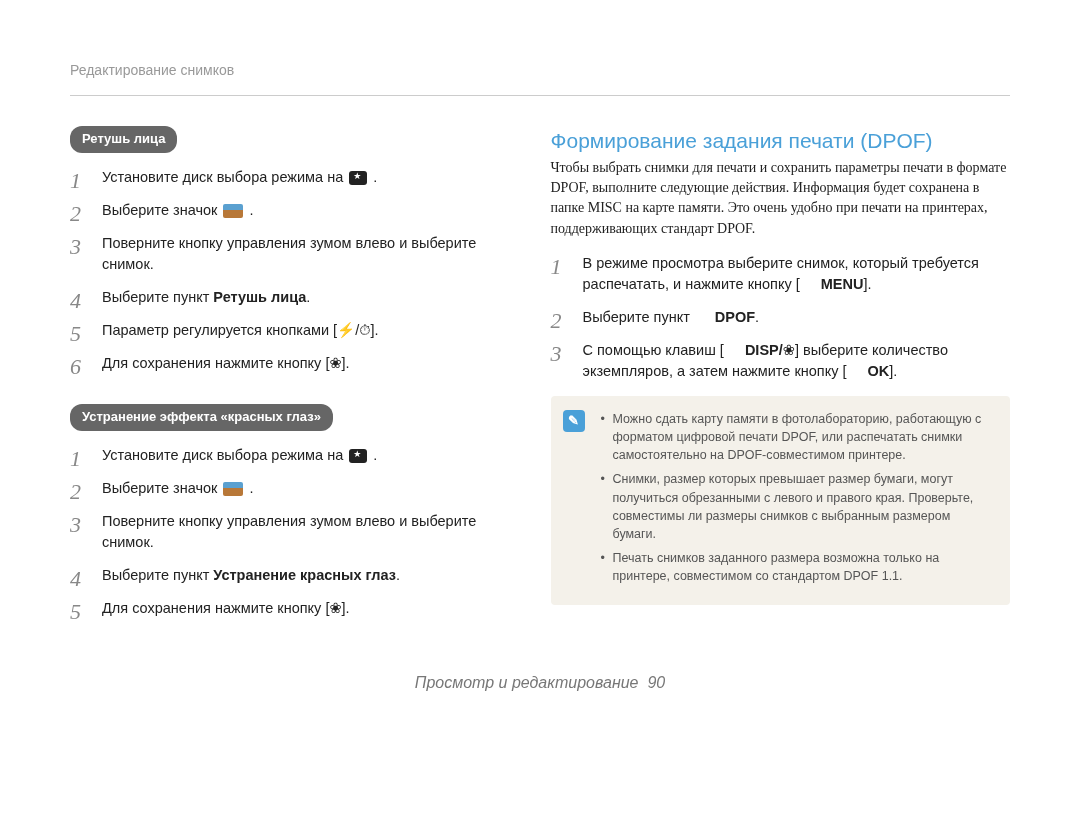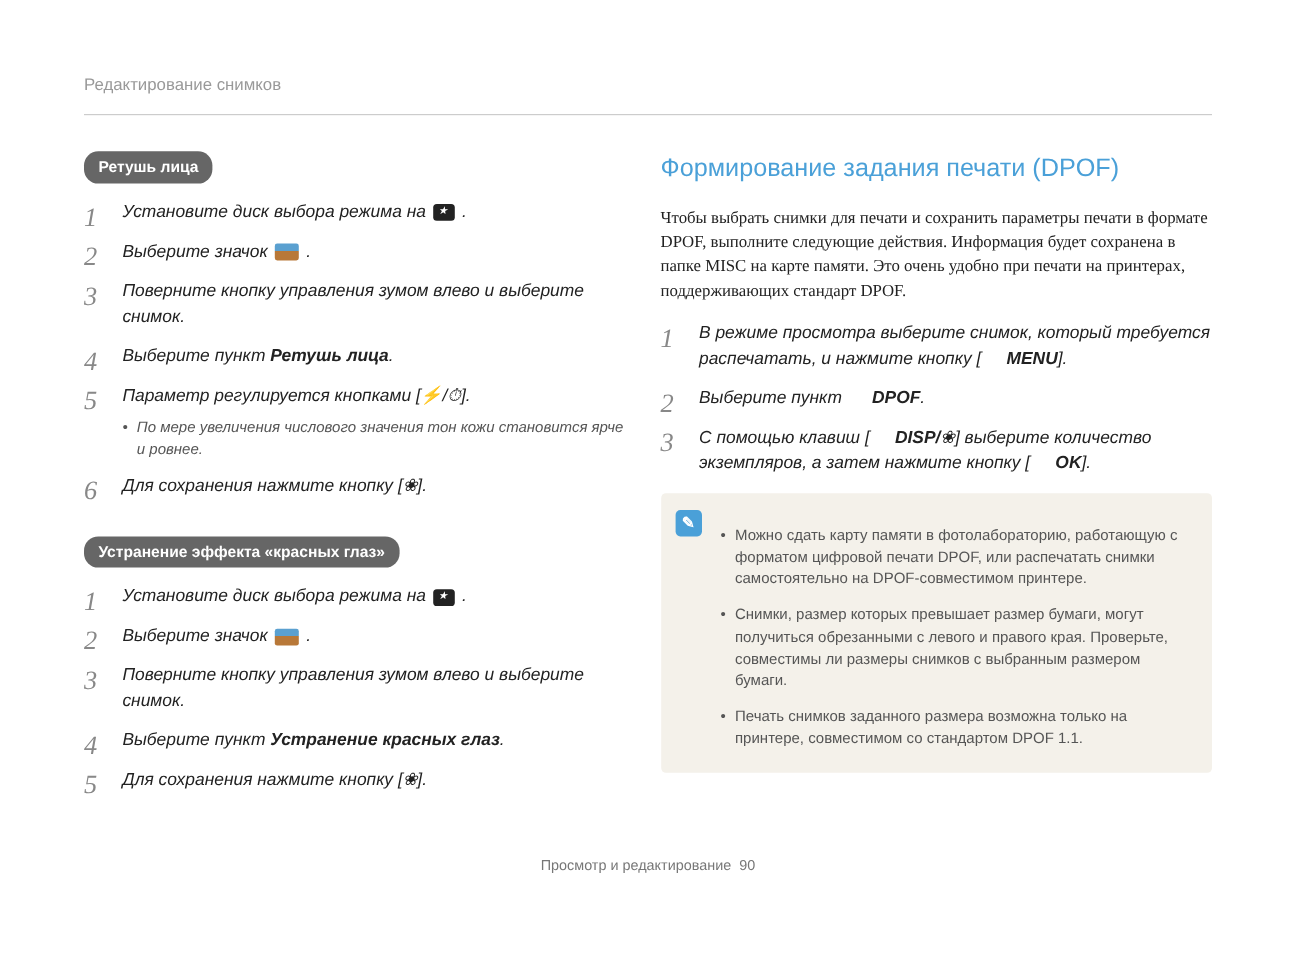--- a/index.html
+++ b/index.html
@@ -32,21 +32,20 @@
     border-radius: 12px;
     margin-bottom: 14px;
   }
   ol.steps { list-style: none; counter-reset: step; }
   ol.steps > li {
     position: relative;
     padding-left: 32px;
     margin-bottom: 12px;
     font-size: 14.5px;
     color: #222;
-    font-style: italic;
   }
   ol.steps > li::before {
     counter-increment: step;
     content: counter(step);
     position: absolute;
     left: 0; top: -2px;
     font-family: Georgia, "Times New Roman", serif;
     font-style: italic;
     font-size: 22px;
     color: #888;
@@ -56,21 +55,21 @@
     color: #555;
     margin-top: 6px;
     padding-left: 12px;
     position: relative;
   }
   ol.steps li .sub::before { content: "•"; position: absolute; left: 0; color: #555; }
   .heading {
     color: #4aa0d8;
     font-size: 21px;
     font-weight: normal;
-    margin-bottom: 16px;
+    margin-bottom: 1px;
   }
   .intro { font-size: 14px; color: #222; margin-bottom: 14px; font-family: Liberation Serif, serif; }
   .strong { font-weight: bold; }
   .notebox {
     background: #f4f1ea;
     border-radius: 4px;
     padding: 14px 14px 14px 50px;
     font-size: 12.5px;
     color: #555;
     position: relative;
@@ -82,23 +81,23 @@
     width: 22px; height: 22px;
     border-radius: 4px;
     background: #4aa0d8;
     color: #fff;
     text-align: center;
     line-height: 22px;
     font-weight: bold;
     font-size: 13px;
   }
   .notebox ul { list-style: none; }
-  .notebox ul li { position: relative; padding-left: 12px; margin-bottom: 6px; margin-top: 12px; }
+  .notebox ul li { position: relative; padding-left: 12px; margin-bottom: 6px; }
   .notebox ul li::before { content: "•"; position: absolute; left: 0; }
-  .footer { text-align: center; color: #777; font-size: 12px; margin-top: 40px; }
+  .footer { text-align: center; color: #777; font-size: 16px; margin-top: 40px; font-style: italic; }
   .icon-inline {
     display: inline-block;
     vertical-align: middle;
     margin: 0 2px;
   }
   .icon-mode {
     width: 18px; height: 14px;
     background: #222;
     border-radius: 3px;
     position: relative;
@@ -126,21 +125,21 @@
 <div class="columns">
 
   <div class="col">
 
     <div class="pill">Ретушь лица</div>
     <ol class="steps" id="retouch-steps">
         <li>Установите диск выбора режима на <span class="icon-inline icon-mode"></span> .</li>
         <li>Выберите значок <span class="icon-inline icon-thumb"></span> .</li>
         <li>Поверните кнопку управления зумом влево и выберите снимок.</li>
         <li>Выберите пункт <span class="strong">Ретушь лица</span>.</li>
-        <li>Параметр регулируется кнопками [<span>⚡</span>/<span>⏱</span>].<div class="sub">По мере увеличения числового значения тон кожи становится ярче и ровнее.</div></li>
+        <li>Параметр регулируется кнопками [<span>⚡</span>/<span>⏱</span>].</li>
         <li>Для сохранения нажмите кнопку [<span>❀</span>].</li>
       </ol>
 
     <div style="height:18px"></div>
 
     <div class="pill">Устранение эффекта «красных глаз»</div>
     <ol class="steps" id="redeye-steps">
         <li>Установите диск выбора режима на <span class="icon-inline icon-mode"></span> .</li>
         <li>Выберите значок <span class="icon-inline icon-thumb"></span> .</li>
         <li>Поверните кнопку управления зумом влево и выберите снимок.</li>

